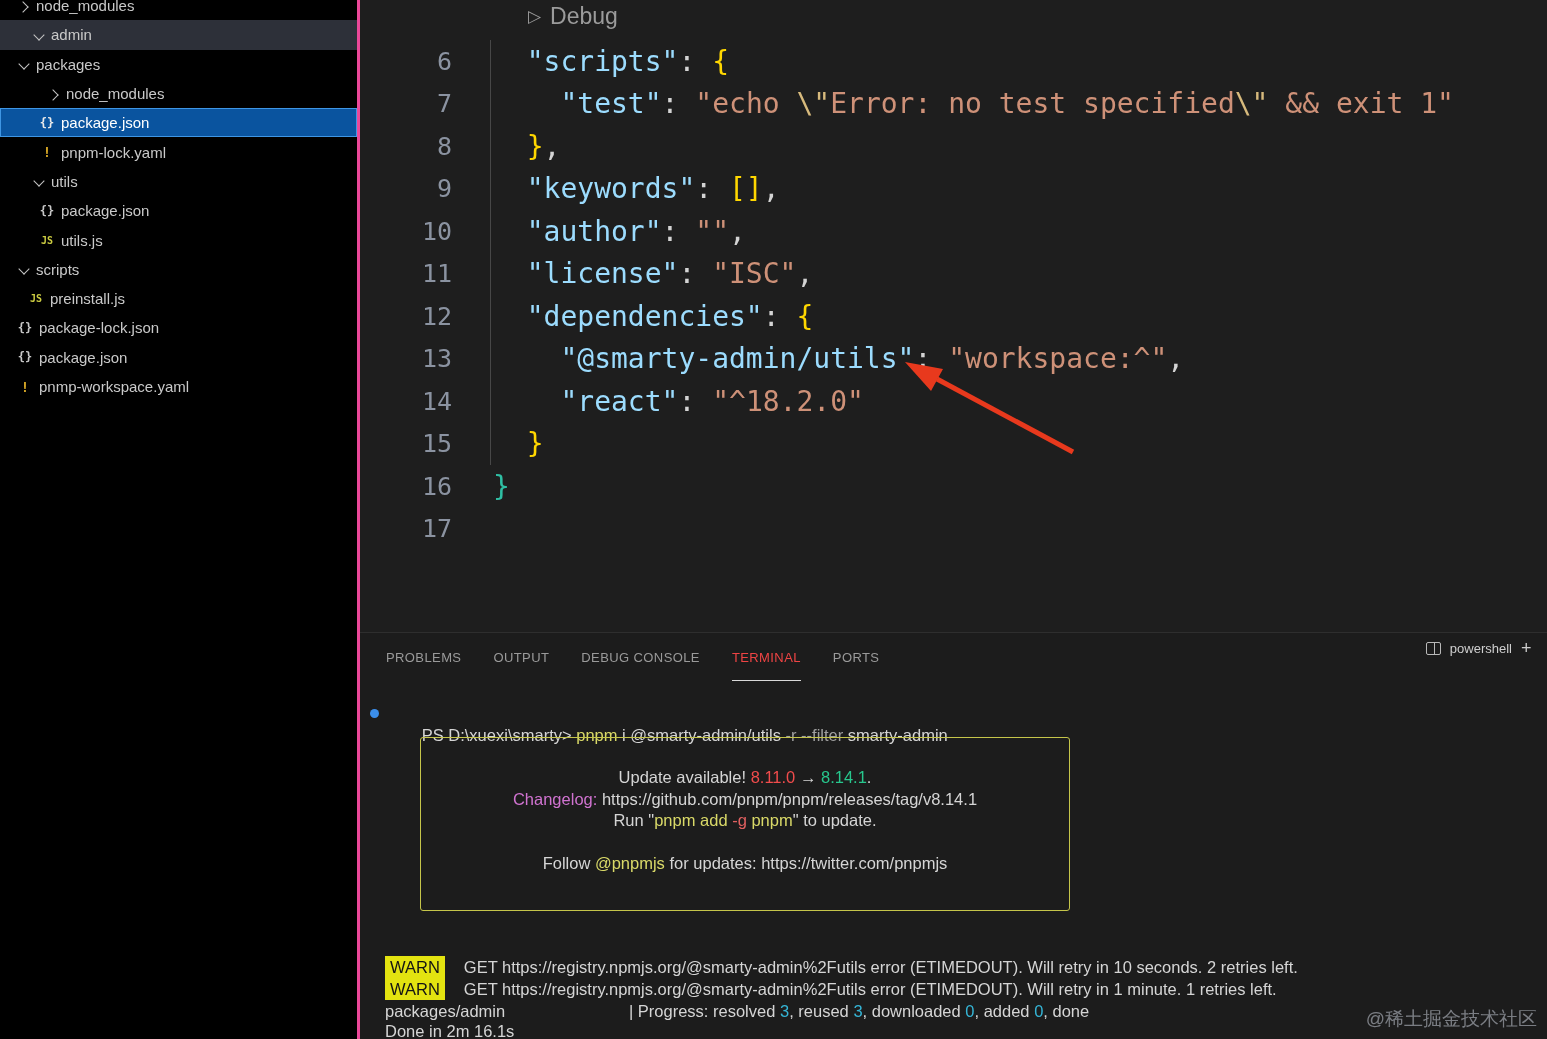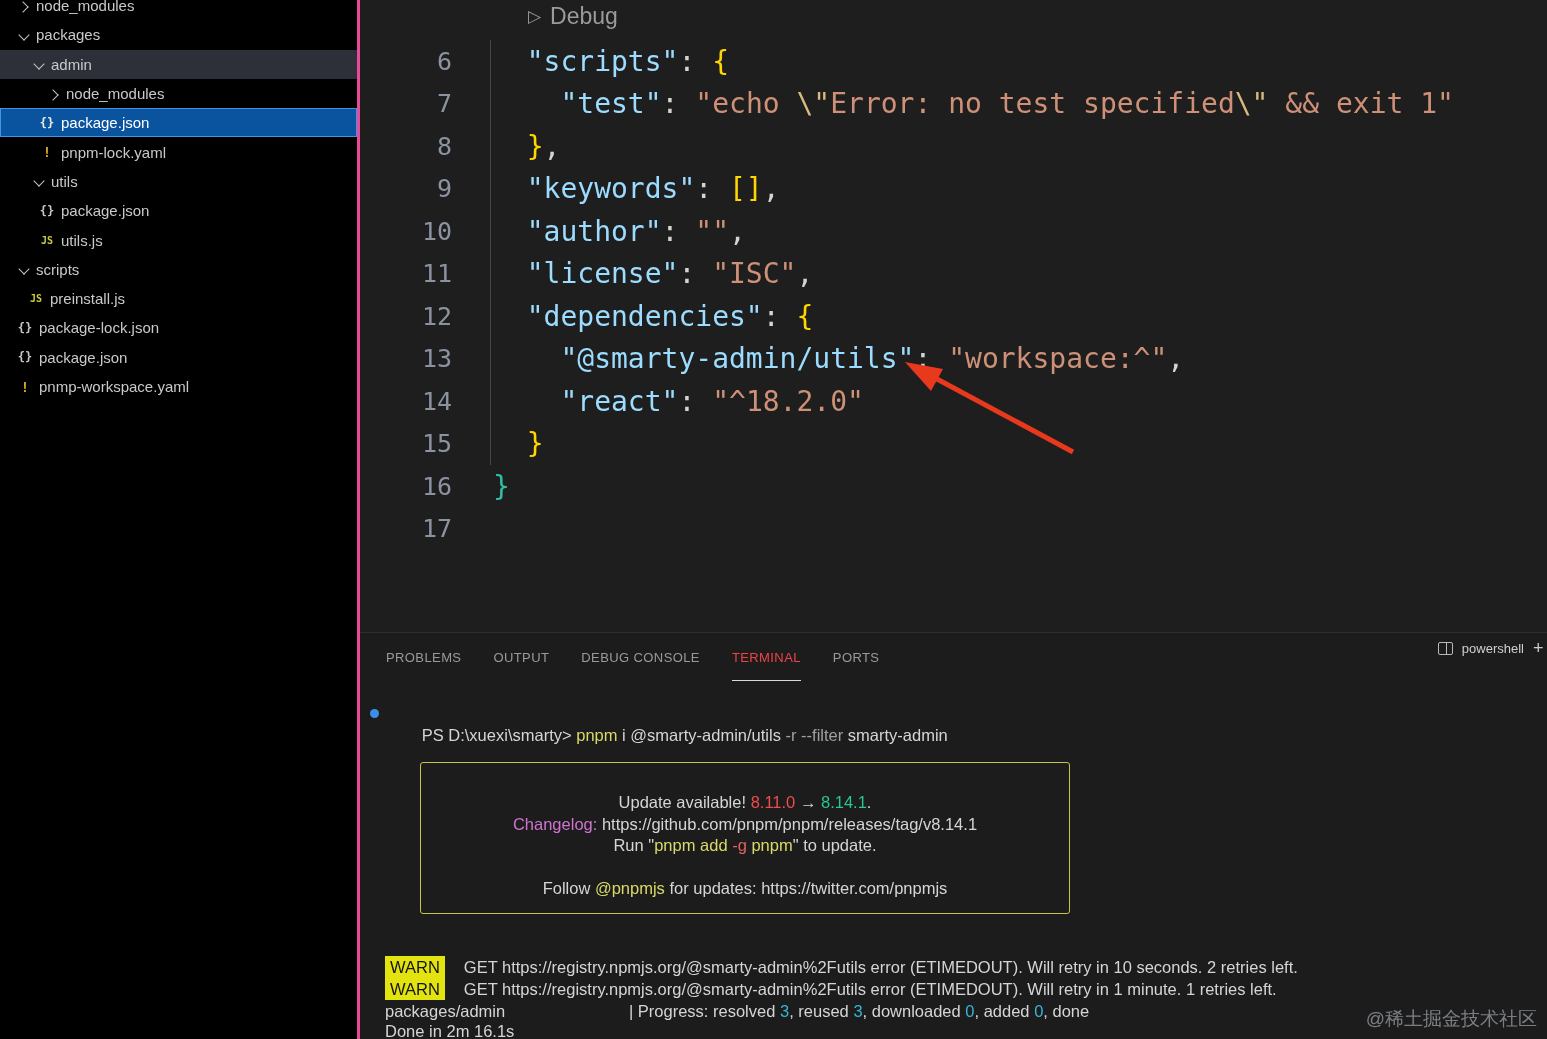--- a/index.html
+++ b/index.html
@@ -32,36 +32,36 @@
   #code-lines{position:absolute;left:0;top:40px;right:0;font-family:"DejaVu Sans Mono",monospace}
   .code-line{height:42.5px;display:flex;align-items:center}
   .line-num{width:92px;text-align:right;font-size:25px;color:#8b93a1;flex:none;font-family:"DejaVu Sans Mono",monospace}
   .code-text{padding-left:41px;white-space:pre;font-size:28px}
   .tk-key{color:#9cdcfe}.tk-str{color:#ce9178}.tk-punc{color:#d4d4d4}
   .tk-gold{color:#ffd700}.tk-teal{color:#2fbfa4}.tk-esc{color:#d7ba7d}.tk-fg{color:#d5d5d5}
   .arrow-svg{position:absolute;left:0;top:0;pointer-events:none}
 
   
   .panel{position:absolute;left:360px;top:632px;width:1187px;height:407px;background:#1c1c1c;overflow:hidden;border-top:1px solid #2e2e2e}
-  .panel-bar{position:absolute;left:0;top:0;right:4px;height:48px}
+  .panel-bar{position:absolute;left:0;top:0;right:16px;height:48px}
   #panel-tabs{position:absolute;left:26px;top:0;bottom:0;display:flex;gap:32px}
   .tab{display:flex;align-items:center;font-size:13px;letter-spacing:.4px;color:#9a9a9a;
     border-bottom:1.5px solid transparent;padding-top:2px;cursor:pointer;white-space:nowrap}
   .tab.active{color:#ef4444;border-bottom-color:#d9d9d9}
   .panel-right{position:absolute;right:-6px;top:0;bottom:18px;display:flex;align-items:center;gap:9px;color:#cfcfcf;font-size:13px}
   .split-icon{width:15px;height:13px;border:1px solid #b9b9b9;border-radius:2px;position:relative;flex:none}
   .split-icon::after{content:'';position:absolute;top:0;bottom:0;left:58%;width:1px;background:#b9b9b9}
   .edge-plus{width:16px;overflow:hidden;font-size:18px;color:#ccc;flex:none}
   .edge-plus::before{content:'+'}
 
   .term{position:absolute;left:0;top:0;right:0;bottom:0;font-family:Liberation Sans, sans-serif;font-size:16.5px;color:#d5d5d5}
   .term-line{white-space:pre;line-height:22px}
   #term-cmd{position:absolute;left:25px;top:69px}
   .cmd-dot{position:absolute;left:-15px;top:7px;width:9px;height:9px;border-radius:50%;background:#3b8eea}
-  #update-box{position:absolute;left:60px;top:129px;width:650px;padding:30px 0 12px;border:1px solid #c5c54a;border-radius:3px}
+  #update-box{position:absolute;left:60px;top:104px;width:650px;padding:30px 0 34px;border:1px solid #c5c54a;border-radius:3px}
   .ubline{height:21.5px;text-align:center;white-space:pre}
   #warn-lines{position:absolute;left:25px;top:323px}
   .warn-badge{display:inline-block;background:#e3e310;color:#141414;padding:0 5px;margin-right:19px}
   #progress-line{position:absolute;left:25px;top:367px}
   #done-line{position:absolute;left:25px;top:389px;white-space:pre}
   .tk-yellow{color:#d9d968}.tk-red{color:#f14c4c}.tk-green{color:#27c78d}
   .tk-magenta{color:#d073d0}.tk-cyan{color:#35b5d6}.tk-dim{color:#a0a0a0}.tk-red2{color:#e06060}
 
   .watermark{position:absolute;right:10px;bottom:7px;font-size:19px;color:rgba(200,206,216,.55)}
 </style>
@@ -69,27 +69,27 @@
 <body>
 
 <div class="app">
 
   <aside class="sidebar">
     <div id="file-tree">
         <div class="tree-row fold ind0">
           <span class="chev closed"></span>
           <span class="tlabel">node_modules</span>
         </div>
+        <div class="tree-row fold ind1 active">
+          <span class="chev open"></span>
+          <span class="tlabel">admin</span>
+        </div>
         <div class="tree-row fold ind0">
           <span class="chev open"></span>
           <span class="tlabel">packages</span>
-        </div>
-        <div class="tree-row fold ind1 active">
-          <span class="chev open"></span>
-          <span class="tlabel">admin</span>
         </div>
         <div class="tree-row fold ind2">
           <span class="chev closed"></span>
           <span class="tlabel">node_modules</span>
         </div>
         <div class="tree-row file ind2 selected">
           <span class="ficon json-icon">{}</span>
           <span class="tlabel">package.json</span>
         </div>
         <div class="tree-row file ind2">

